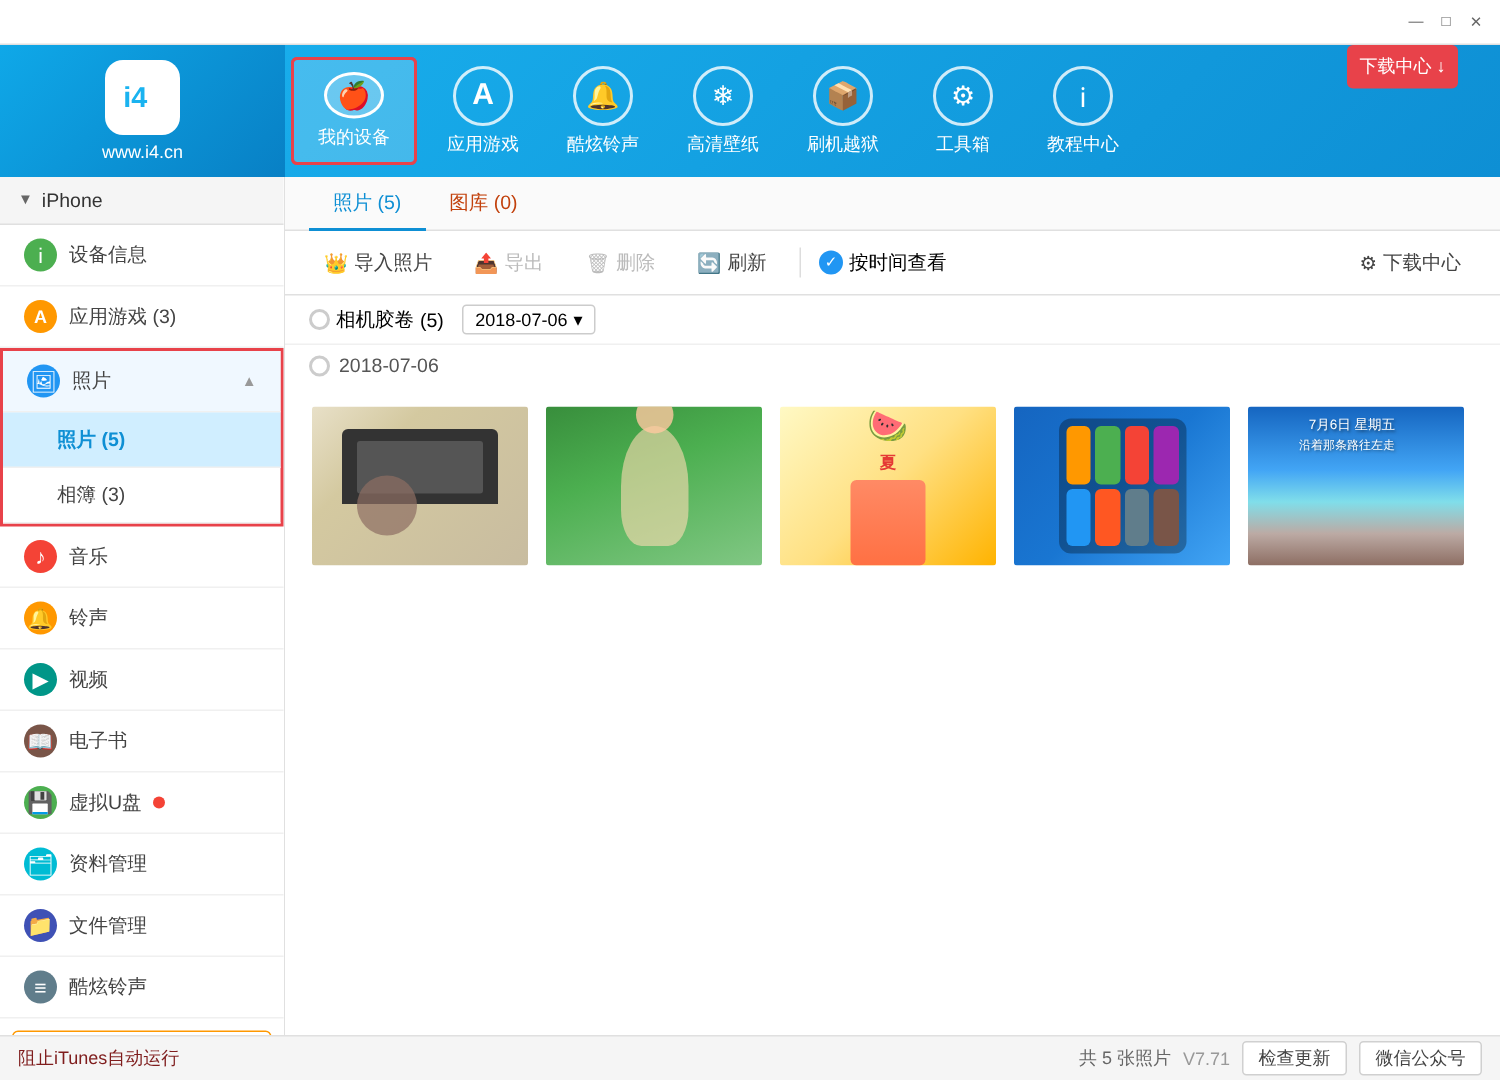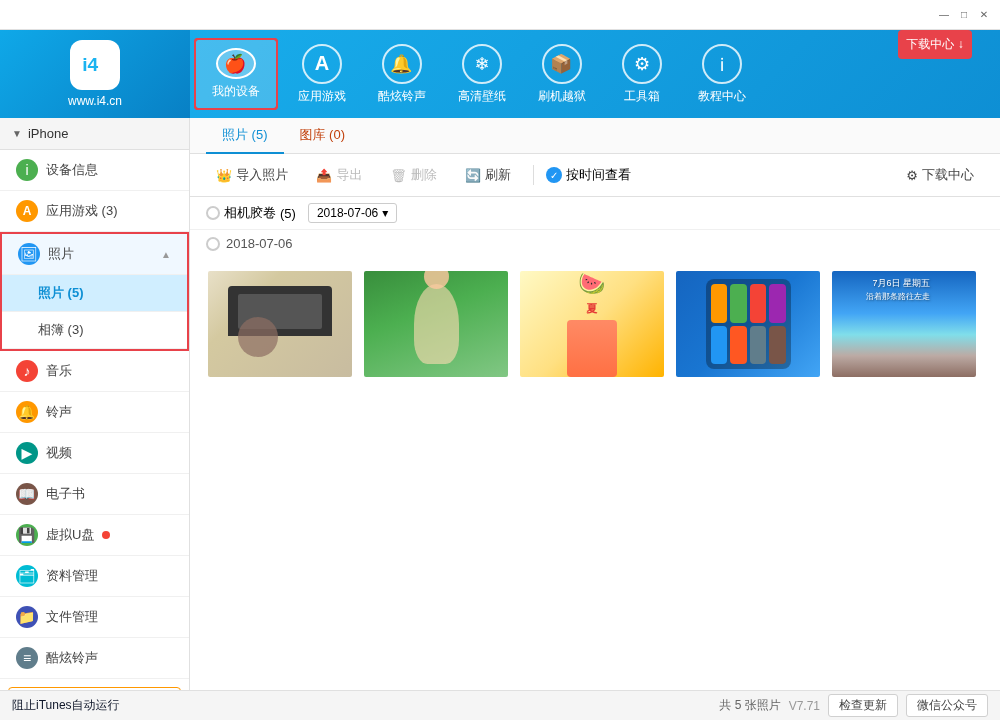--- a/index.html
+++ b/index.html
@@ -562,20 +562,20 @@
             7月6日 星期五<br>
             <span style="font-size:8px;margin-left:28px;">沿着那条路往左走</span>
           </div>
         </div>
       </div>
     </div>
   </div>
 </div>
 
 <div class="status-bar">
-  <span style="cursor:pointer;color:#0f172a;">阻止iTunes自动运行</span>
+  <span style="cursor:pointer;color:#7f1d1d;">阻止iTunes自动运行</span>
   <div class="status-bar-right">
     <span>共 5 张照片</span>
     <span class="version-text">V7.71</span>
     <button class="status-btn">检查更新</button>
     <button class="status-btn">微信公众号</button>
   </div>
 </div>
 
 </body></html>

